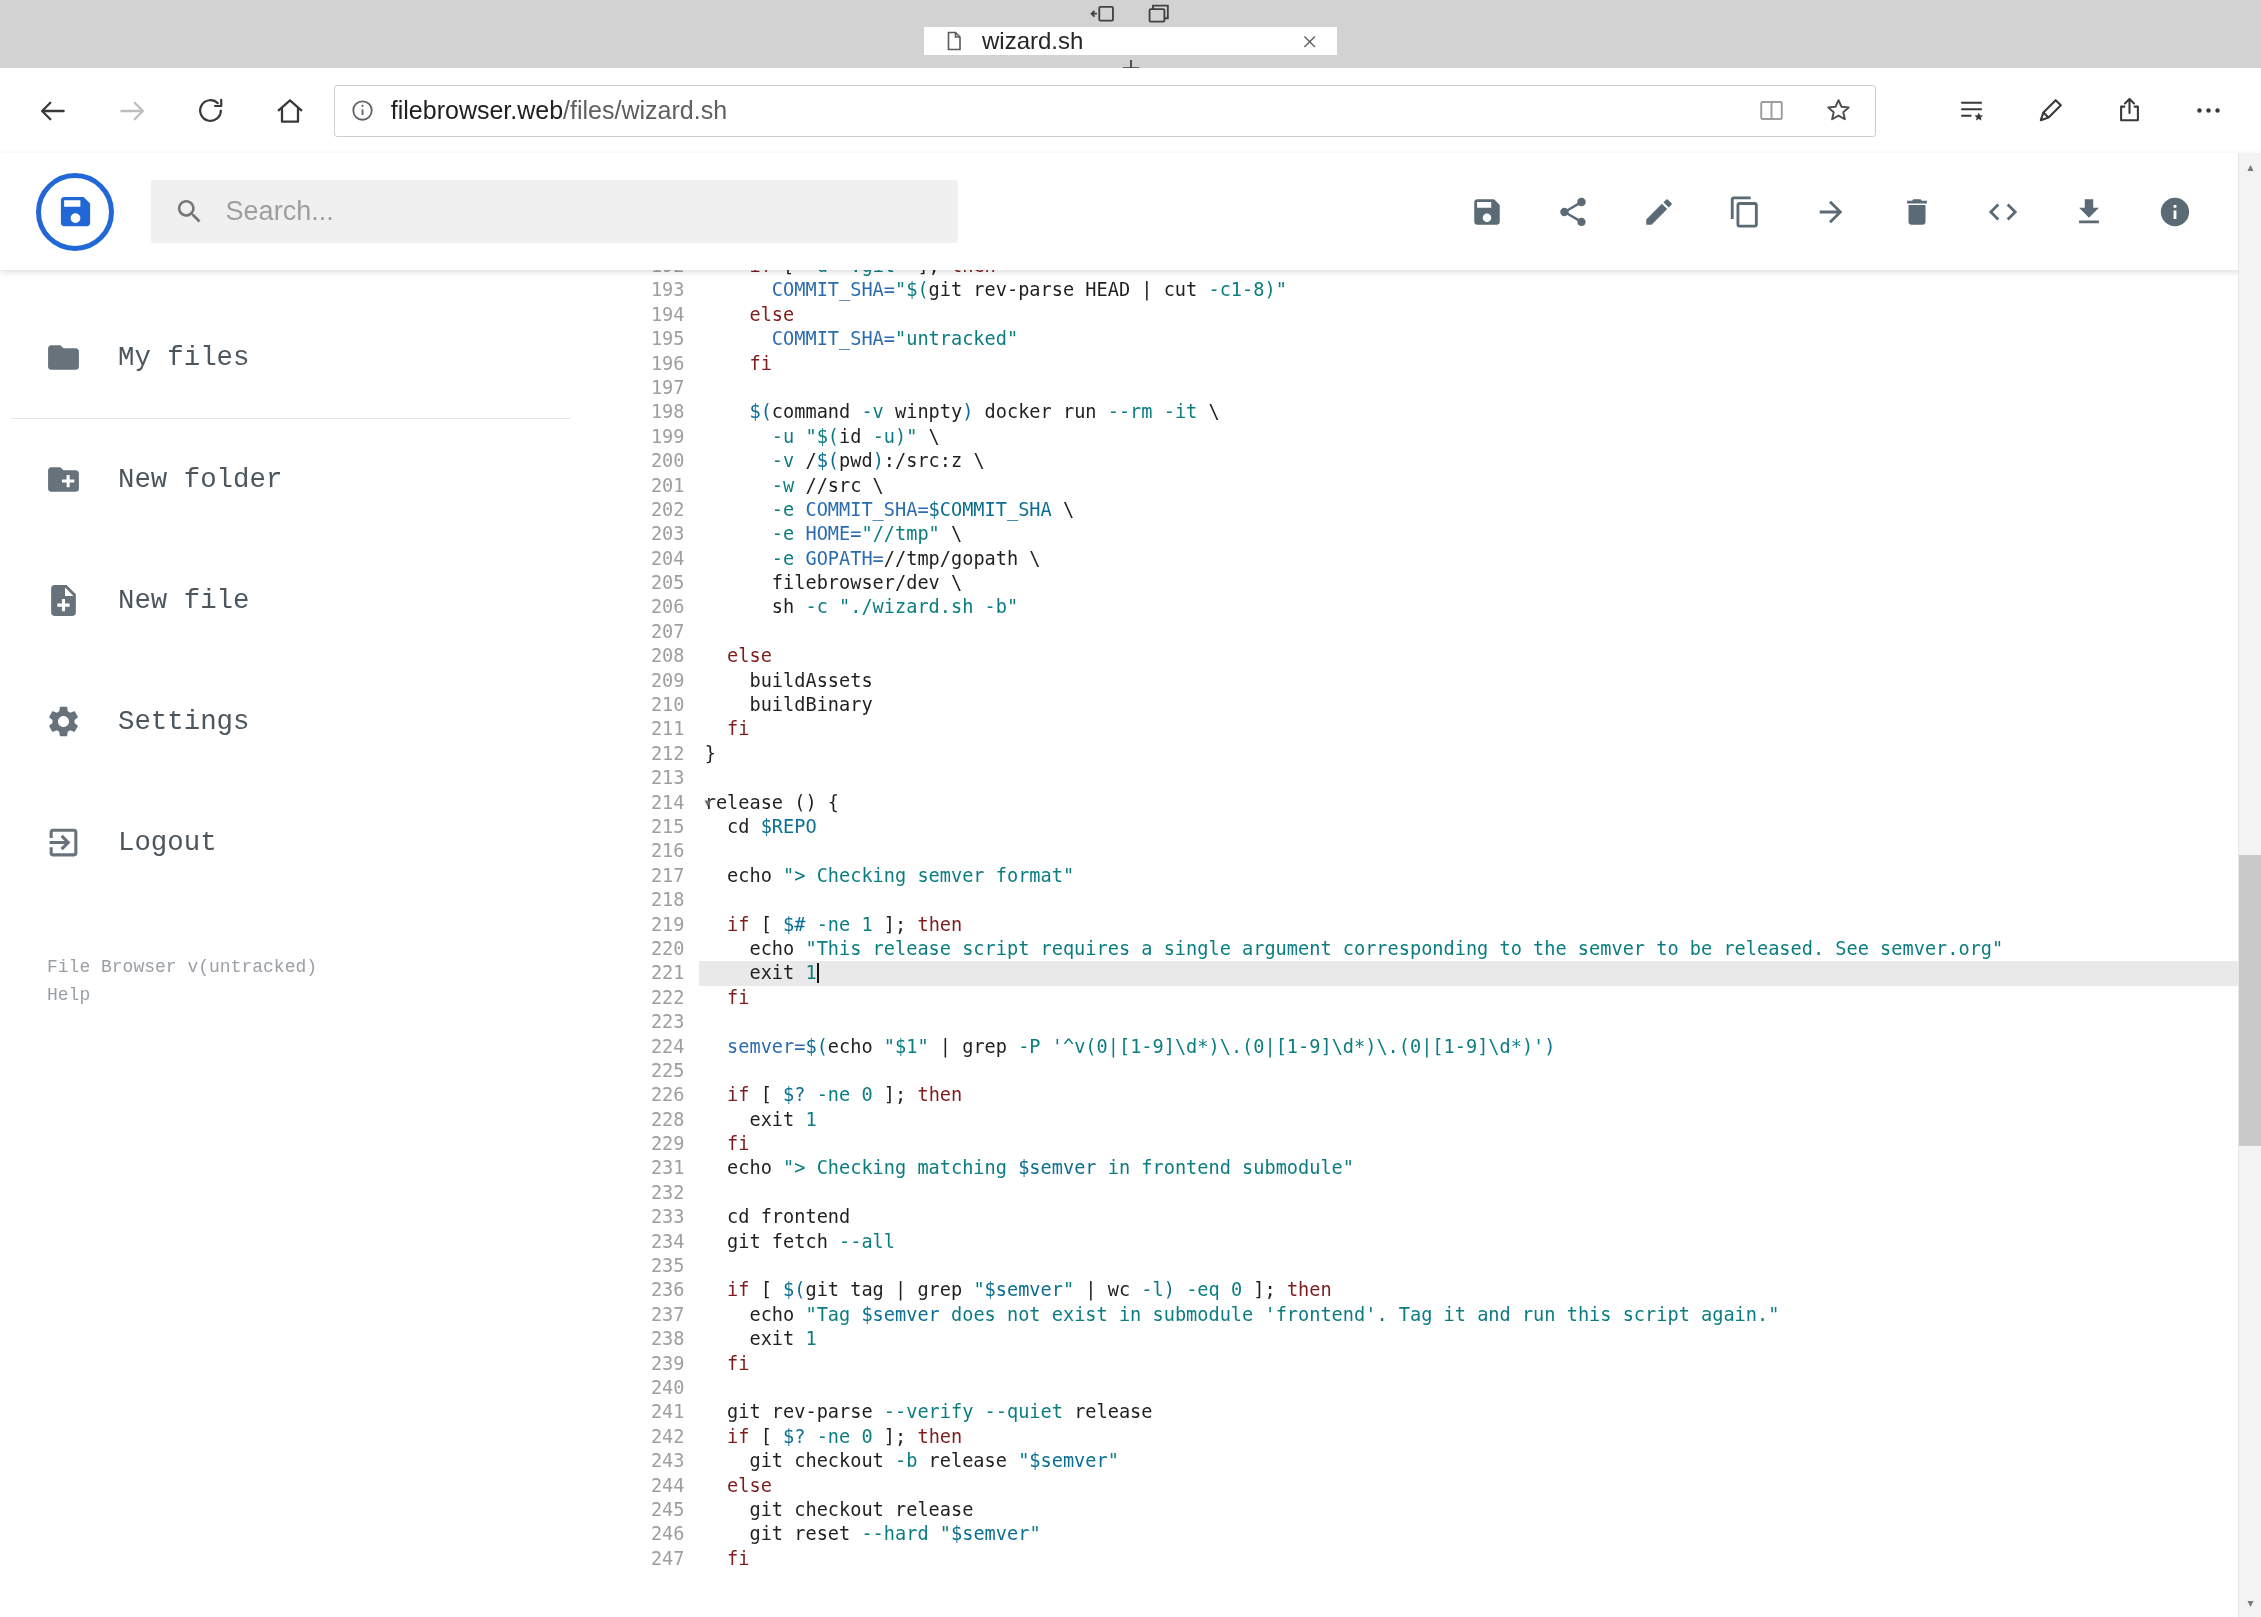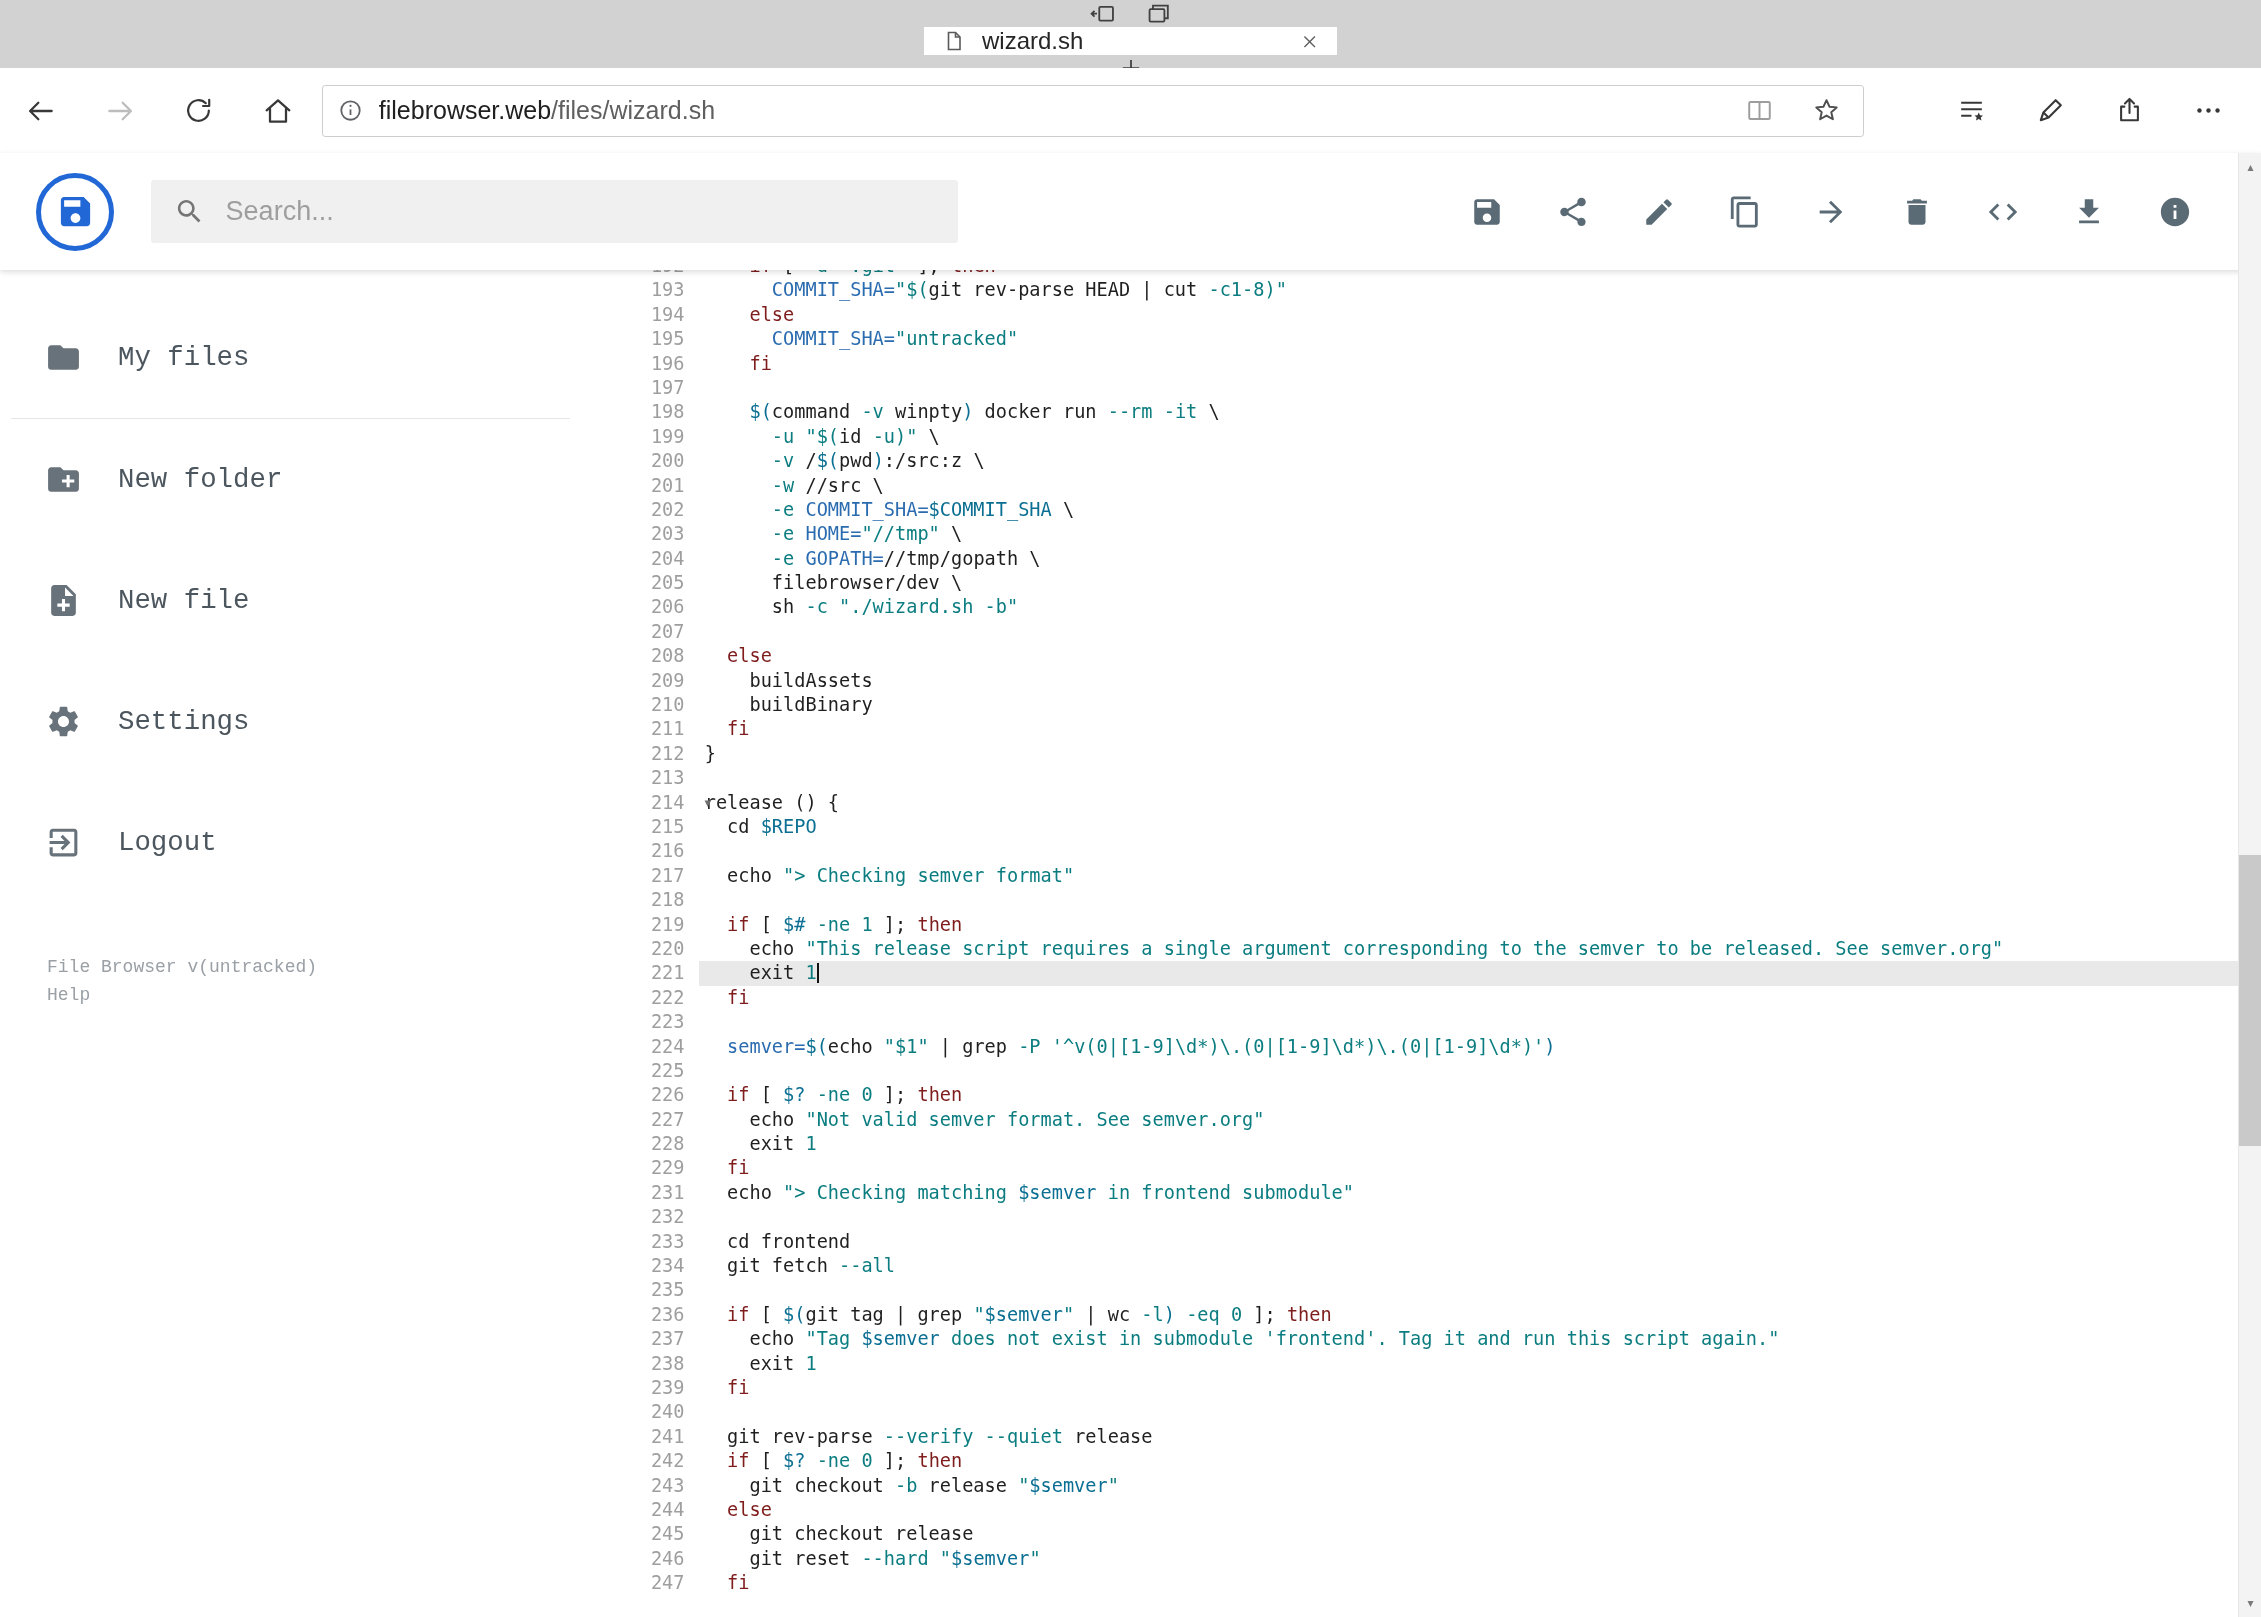--- a/index.html
+++ b/index.html
@@ -17,21 +17,21 @@
   .tab-title { margin-left:16px; flex:1; font-size:24px; color:#262626; white-space:nowrap;
                overflow:hidden; }
   .tab-close { color:#5f5f5f; }
   .newtab, .tab-chevron { width:63px; height:68px; display:grid; place-items:center; color:#3d3d3d; }
   .ts-spacer { flex:1; }
   .win-controls { display:flex; height:68px; }
   .wc { width:81px; height:68px; display:grid; place-items:center; color:#1c1c1c; cursor:pointer; }
 
   
   .navbar { position:absolute; top:68px; left:0; right:0; height:86px; background:#fff;
-            border-bottom:0.8px solid #ededed; display:flex; align-items:center; padding-left:1px; }
+            border-bottom:0.8px solid #ededed; display:flex; align-items:center; padding-left:13px; }
   .nav-btn { width:79px; height:79px; display:grid; place-items:center; color:#383838; cursor:pointer; }
   .nav-btn.disabled { color:#bdbdbd; }
   .urlbar { margin-left:4.8px; width:1542px; height:52px; border:1.6px solid #cdcdcd; border-radius:3.2px;
             background:#fff; display:flex; align-items:center; padding:0 14.5px; }
   .url-info { color:#5f6368; display:grid; place-items:center; }
   .url-text { margin-left:14.5px; font-size:25px; white-space:nowrap; }
   .url-domain { color:#202020; }
   .url-path { color:#5f5f5f; }
   .url-spacer { flex:1; }
   .url-right { display:flex; align-items:center; gap:37px; padding-right:6.5px; }
@@ -481,24 +481,20 @@
           </div>
           <div class="line">
             <div class="ln">225</div>
             <pre class="code"></pre>
           </div>
           <div class="line">
             <div class="ln">226</div>
             <pre class="code"><span class="tk-p">  </span><span class="tk-k">if</span><span class="tk-p"> [ </span><span class="tk-v">$?</span><span class="tk-p"> </span><span class="tk-n">-ne</span><span class="tk-p"> </span><span class="tk-n">0</span><span class="tk-p"> ]; </span><span class="tk-k">then</span></pre>
           </div>
           <div class="line">
-            <div class="ln">227</div>
-            <pre class="code"><span class="tk-p">    echo </span><span class="tk-s">"Not valid semver format. See semver.org"</span></pre>
-          </div>
-          <div class="line">
             <div class="ln">228</div>
             <pre class="code"><span class="tk-p">    exit </span><span class="tk-n">1</span></pre>
           </div>
           <div class="line">
             <div class="ln">229</div>
             <pre class="code"><span class="tk-p">  </span><span class="tk-k">fi</span></pre>
           </div>
           <div class="line">
             <div class="ln">231</div>
             <pre class="code"><span class="tk-p">  echo </span><span class="tk-s">"&gt; Checking matching </span><span class="tk-v">$semver</span><span class="tk-s"> in frontend submodule"</span></pre>

